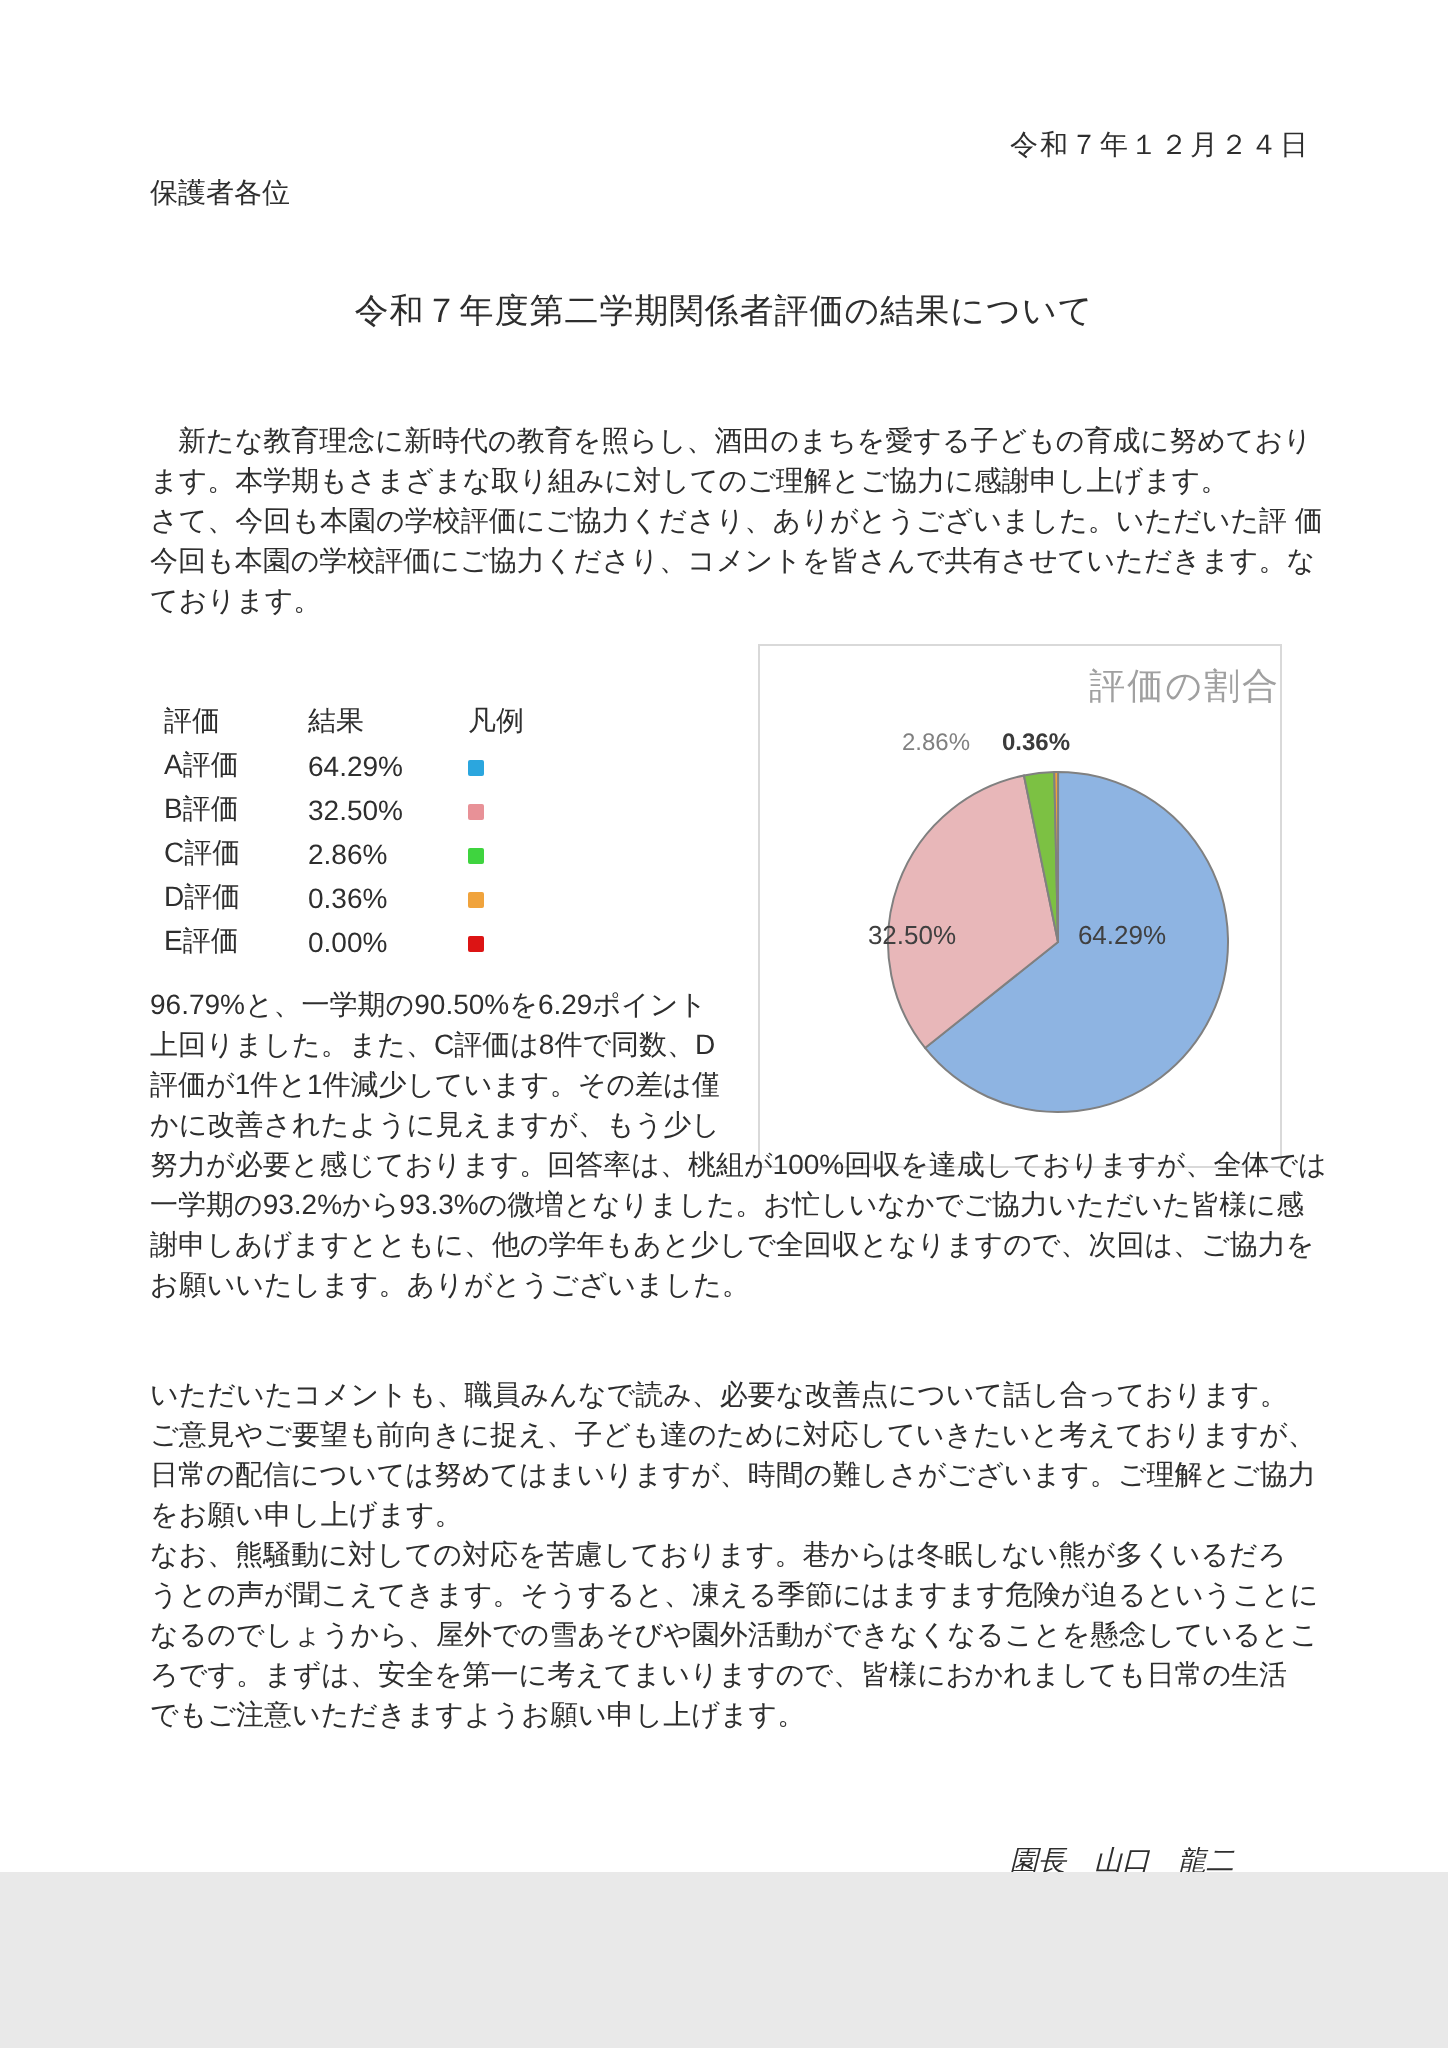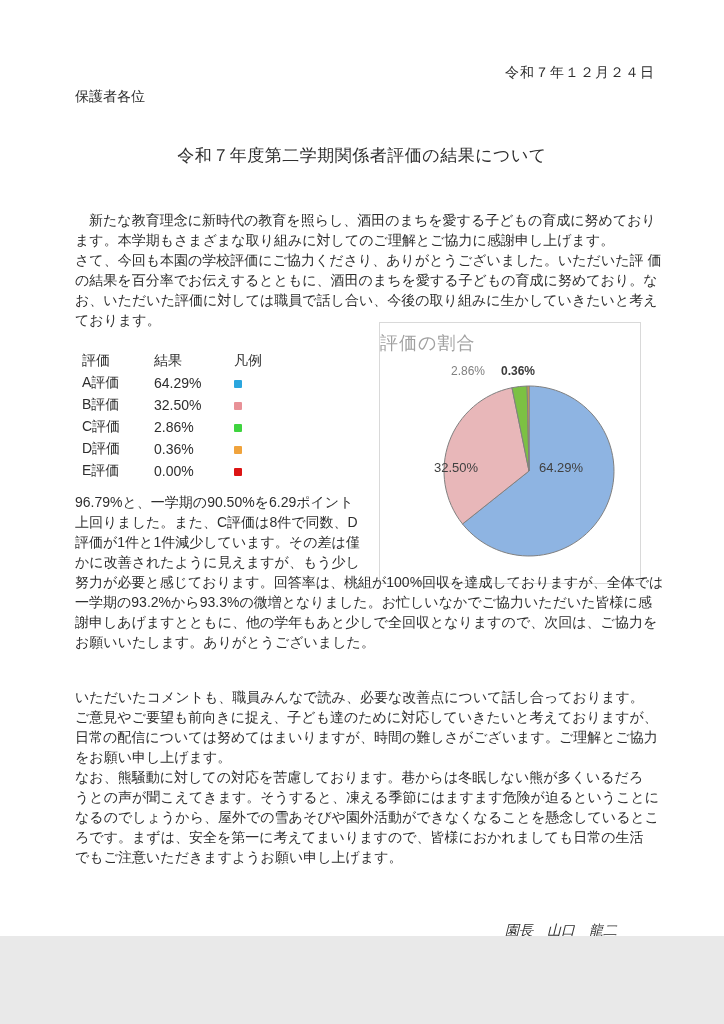--- a/index.html
+++ b/index.html
@@ -17,21 +17,21 @@
   .para3{left:75px;top:687px;}
   .signature{left:505px;top:922px;font-size:14px;font-style:italic;}
 
   
   .rating-table{left:82px;top:350px;font-size:14px;}
   .t-row{display:grid;grid-template-columns:72px 80px 66px;height:22px;align-items:center;text-align:left;}
   .swatch{display:inline-block;width:8px;height:8px;border-radius:1px;vertical-align:middle;}
 
   
   .chart-box{left:379px;top:322px;width:260px;height:260px;border:1px solid #d9d9d9;background:#fff;}
-  .chart-title{position:absolute;top:8px;left:0;right:0;text-align:left;font-size:18px;color:#a0a0a0;letter-spacing:1px;}
+  .chart-title{position:absolute;top:8px;left:0;right:0;text-align:right;font-size:18px;color:#a0a0a0;letter-spacing:1px;}
   .pie-svg{position:absolute;left:0;top:0;}
   .lbl{position:absolute;font-size:12px;}
   .lbl-c{left:60px;top:41px;width:56px;text-align:center;color:#808080;}
   .lbl-d{left:110px;top:41px;width:56px;text-align:center;font-weight:bold;color:#3b3b3b;}
   .lbl-b{left:45px;top:137px;width:62px;text-align:center;font-size:13px;color:#404040;}
   .lbl-a{left:150px;top:137px;width:62px;text-align:center;font-size:13px;color:#404040;}
 </style>
 </head>
 <body>
 
@@ -40,22 +40,21 @@
   <div class="abs date">令和７年１２月２４日</div>
 
   <div class="abs salutation">保護者各位</div>
 
   <h1 class="abs doc-title">令和７年度第二学期関係者評価の結果について</h1>
 
   <div class="abs para para1">
       <div>　新たな教育理念に新時代の教育を照らし、酒田のまちを愛する子どもの育成に努めており</div>
       <div>ます。本学期もさまざまな取り組みに対してのご理解とご協力に感謝申し上げます。</div>
       <div>さて、今回も本園の学校評価にご協力くださり、ありがとうございました。いただいた評 価</div>
-      <div>の結果を百分率でお伝えするとともに、酒田のまちを愛する子どもの育成に努めており。な</div>
-      <div>お、いただいた評価に対しては職員で話し合い、今後の取り組みに生かしていきたいと考え</div>
+      <div>今回も本園の学校評価にご協力くださり、コメントを皆さんで共有させていただきます。な</div>
       <div>ております。</div>
     </div>
 
   <div class="abs rating-table">
     <div class="t-row">
       <span>評価</span>
       <span>結果</span>
       <span>凡例</span>
     </div>
     <div>

